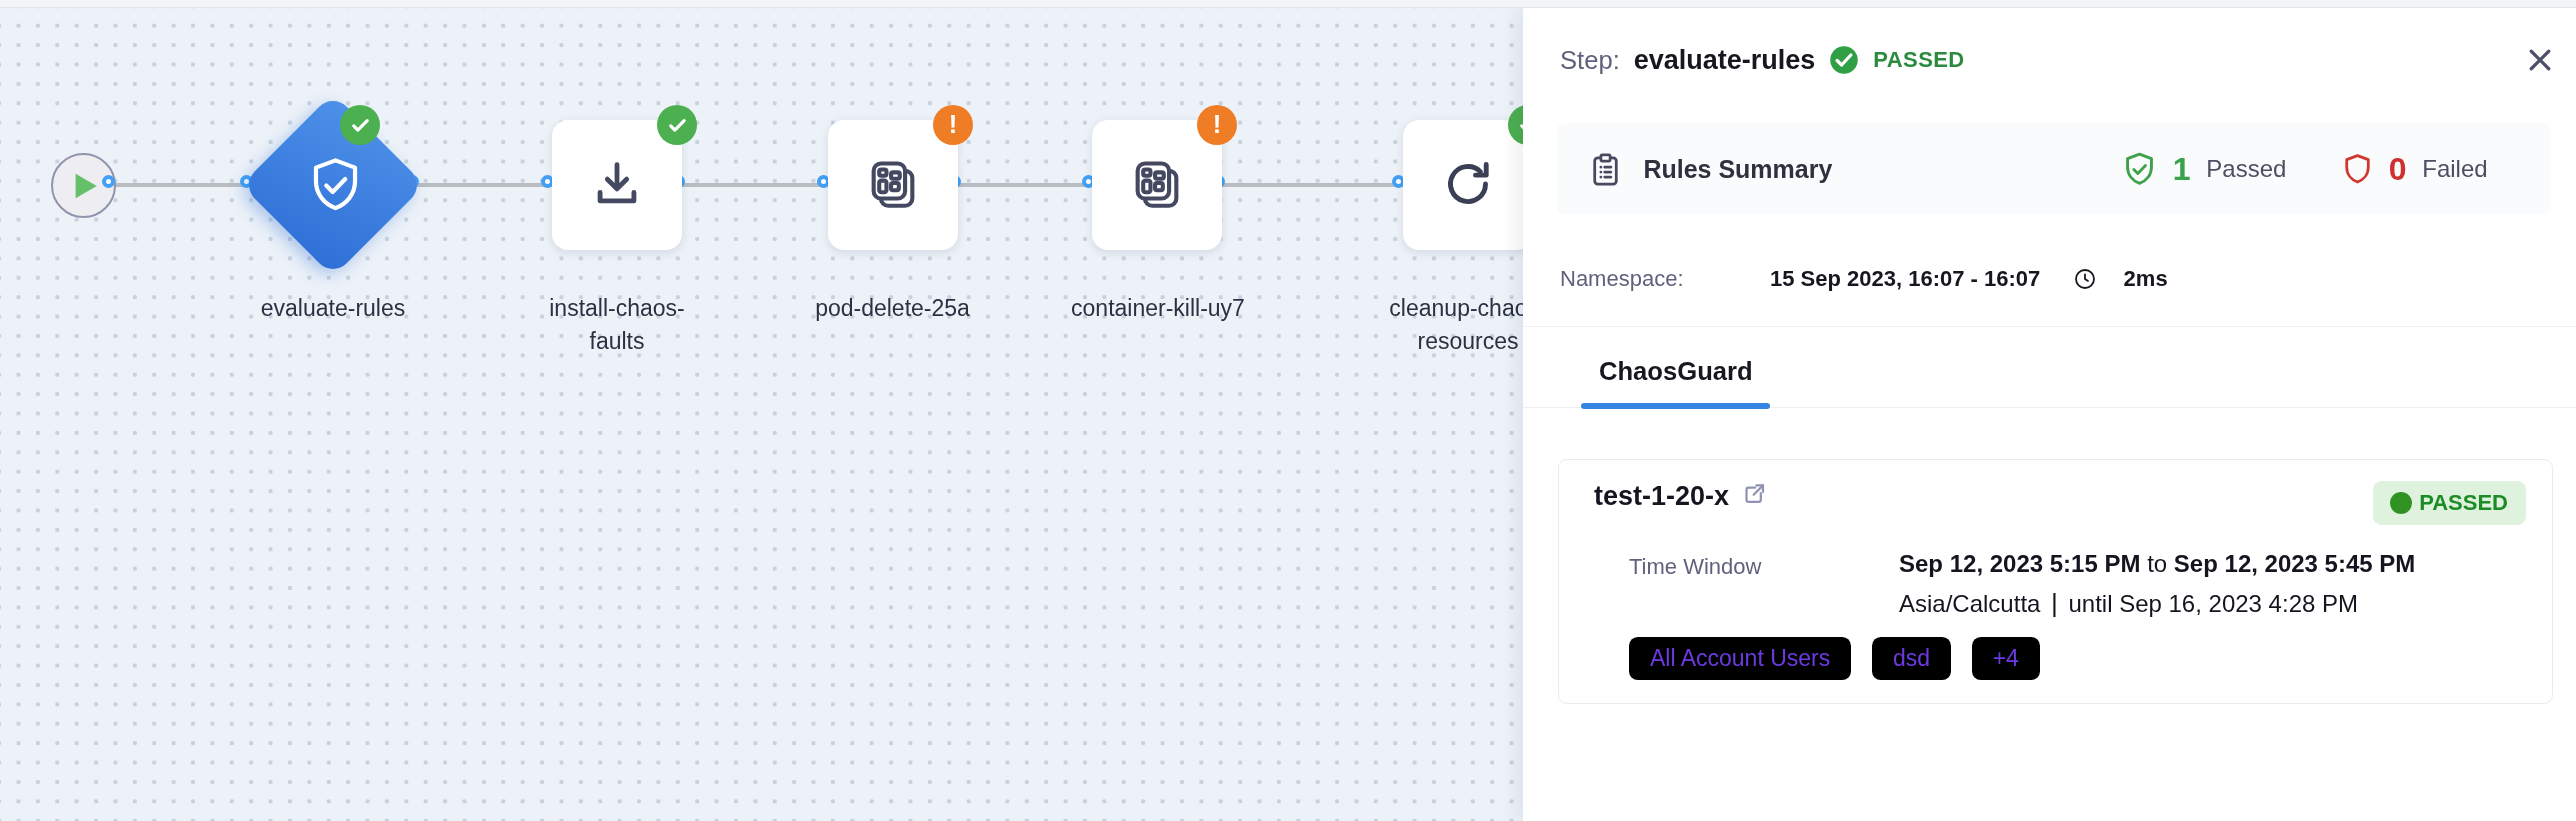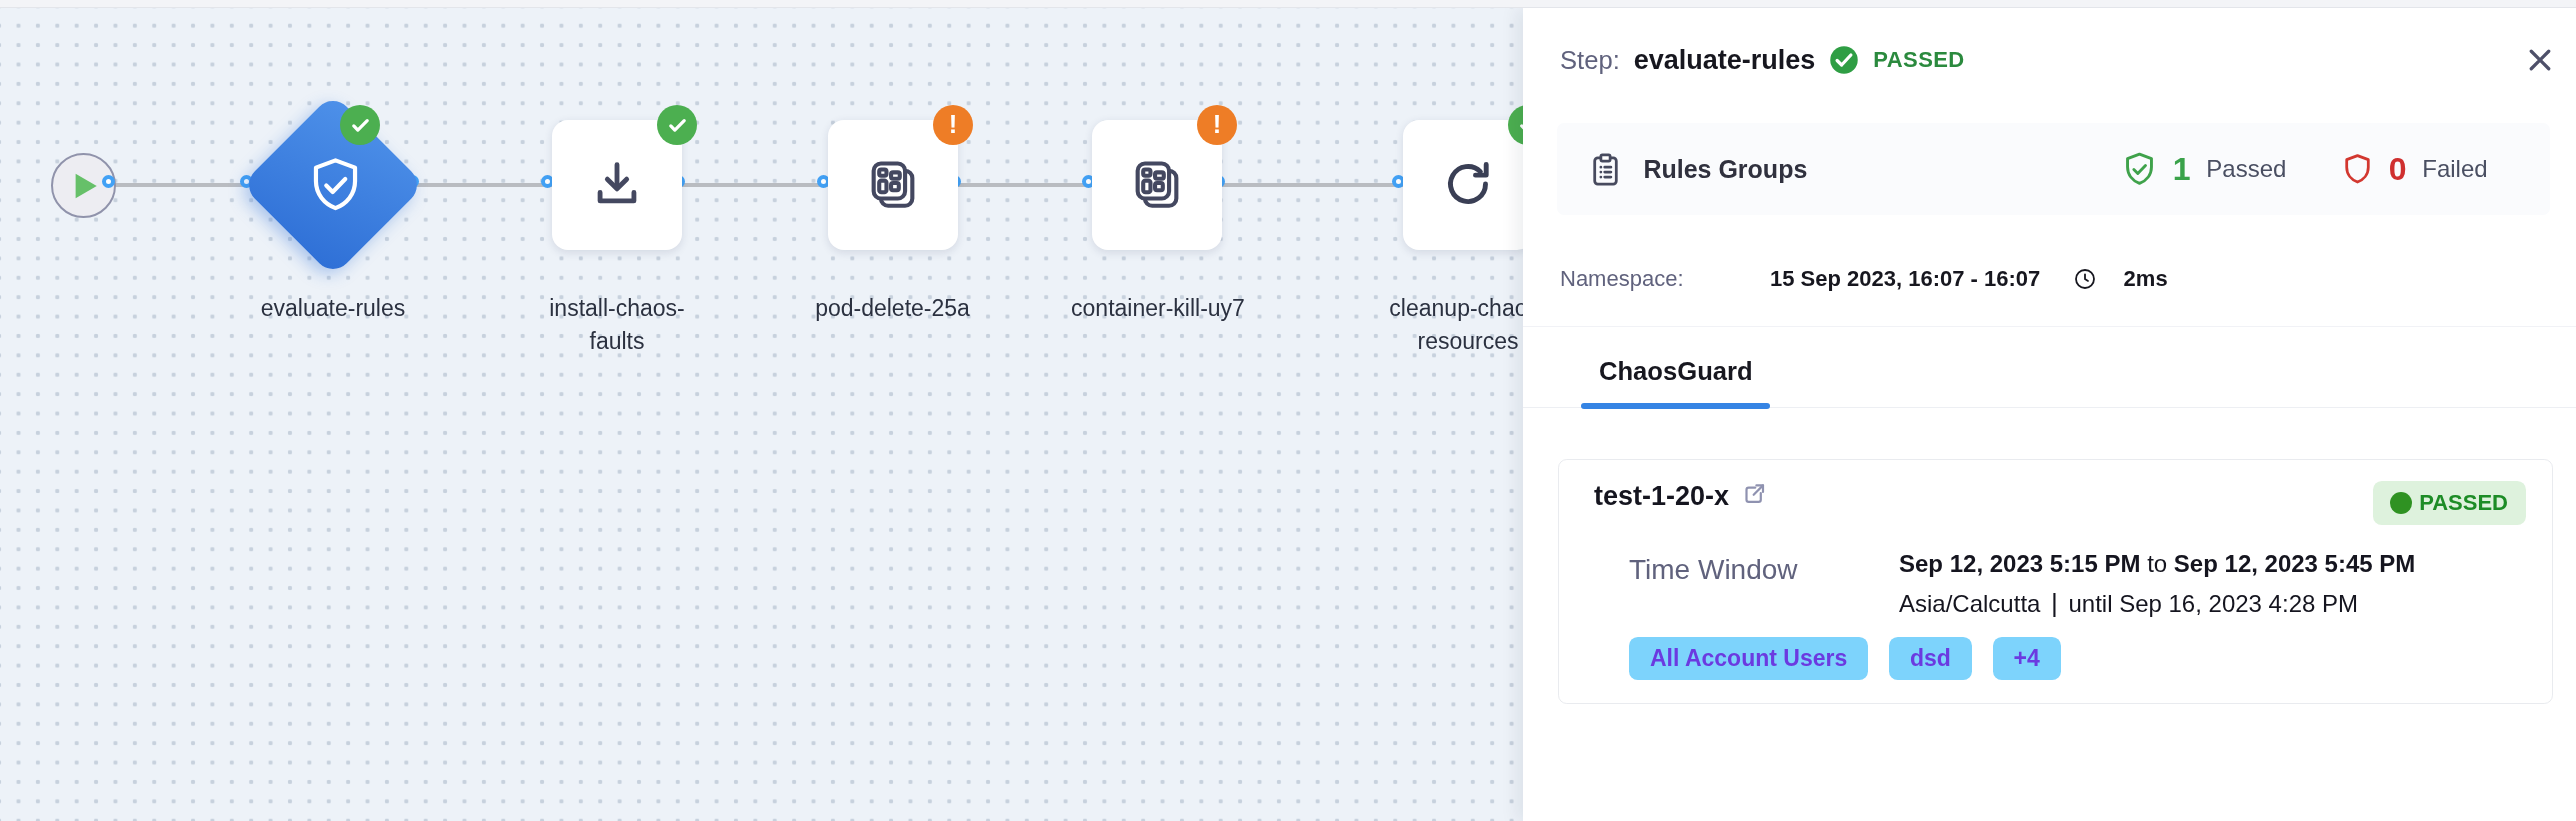--- a/index.html
+++ b/index.html
@@ -84,26 +84,26 @@
     padding:21px 26.4px 23px 35px; }
   .card-head { display:flex; }
   .card-name { font-size:27px; font-weight:700; color:#15151f; }
   .ext-link { margin-left:12.3px; width:26.4px; height:26.4px; cursor:pointer; }
   .passed-pill { margin-left:auto; display:flex; align-items:center; gap:7px;
     background:#def2dd; border-radius:8.8px; padding:8.8px 17.6px; }
   .passed-dot { width:22px; height:22px; border-radius:50%; background:#2f9222; }
   .passed-text { font-size:22px; font-weight:800; color:#1d8c26; }
 
   .g-row { display:flex; margin-left:35px; margin-top:25px; }
-  .g-label { width:270px; font-size:28px; color:#60627d; padding-top:4.4px; }
+  .g-label { width:270px; font-size:22px; color:#60627d; padding-top:4.4px; }
   .g-value { font-size:24px; color:#15151f; }
   .bold { font-weight:700; }
   .tz-line { margin-top:10.6px; font-size:24px; color:#15151f; }
   .sep { display:inline-block; margin:0 10.6px; font-size:26.4px; font-weight:300; }
-  .chip { display:inline-block; background:#7dd3fc; color:#6b3ae0; font-weight:700;
+  .chip { display:inline-block; background:#000000; color:#6b3ae0; font-weight:400;
     font-size:23px; padding:8px 21px; border-radius:8.8px; margin-right:14px; cursor:pointer; }
 </style>
 </head>
 <body>
 
 <div class="canvas">
   <div class="flow-line"></div>
 
   <div class="start-node">
     <span style="margin-left:5.3px;display:flex;">
@@ -227,21 +227,21 @@
   </div>
 
   <div class="rules-bar">
     <span style="display:flex;">
       <svg width="37" height="37" viewBox="0 0 24 24" fill="none" stroke="#474a5e" stroke-width="1.8" stroke-linecap="round" stroke-linejoin="round">
         <rect x="5" y="4.5" width="14" height="17" rx="2"></rect>
         <rect x="9" y="2.5" width="6" height="4" rx="1" fill="#ffffff"></rect>
         <path d="M9 10.5h.01M11.5 10.5H15.5M9 13.7h.01M11.5 13.7H15.5M9 16.9h.01M11.5 16.9H15.5"></path>
       </svg>
     </span>
-    <span class="rules-title">Rules Groups</span>
+    <span class="rules-title">Rules Summary</span>
     <div class="rules-stats">
       <div class="stat">
         <span style="display:flex;">
           <svg width="41" height="41" viewBox="0 0 24 24" fill="none" stroke="#3fa24b" stroke-width="1.7" stroke-linecap="round" stroke-linejoin="round">
             <path d="M12 3l7 2.6v4.9c0 4.6-3 8.1-7 9.6-4-1.5-7-5-7-9.6V5.6L12 3z"></path>
             <path d="M8.7 12l2.3 2.3 4.5-4.6"></path>
           </svg>
         </span>
         <span class="stat-count green">1</span>
         <span class="stat-label">Passed</span>

